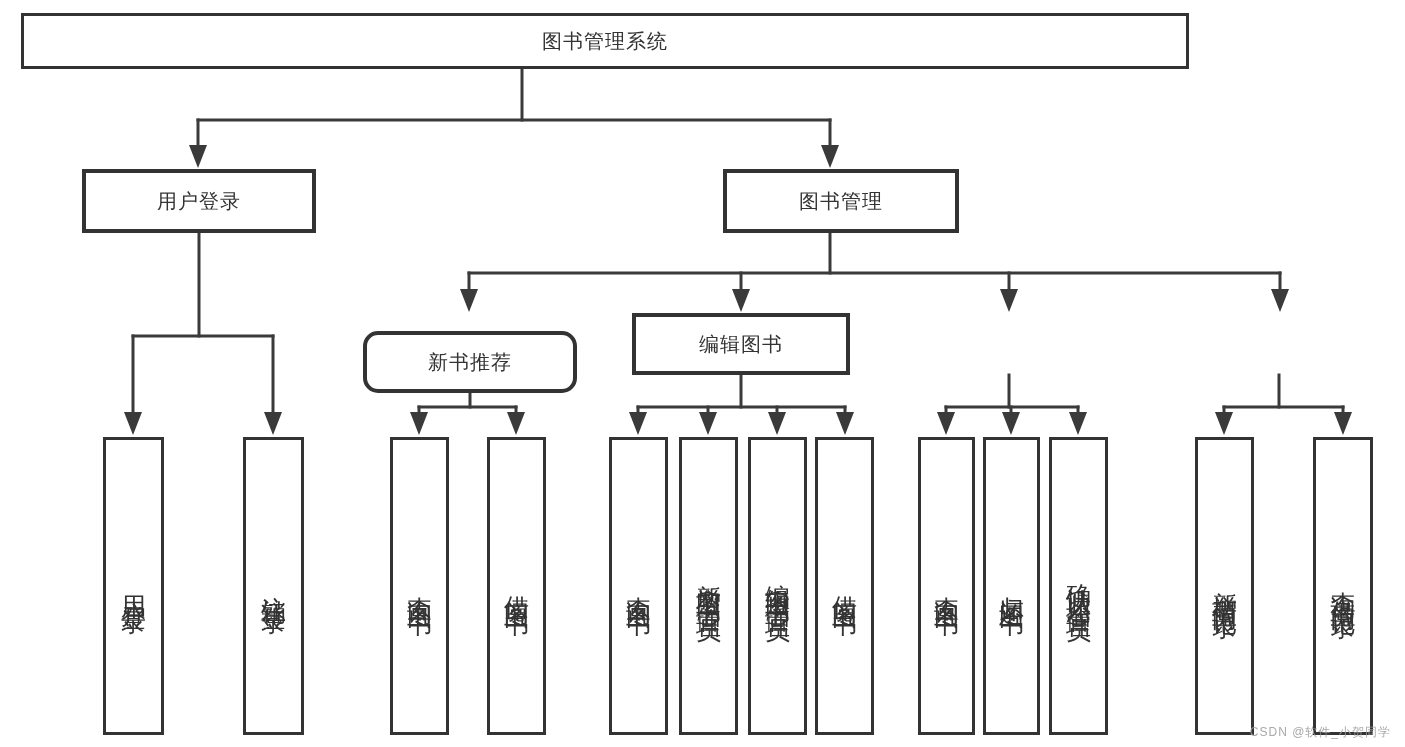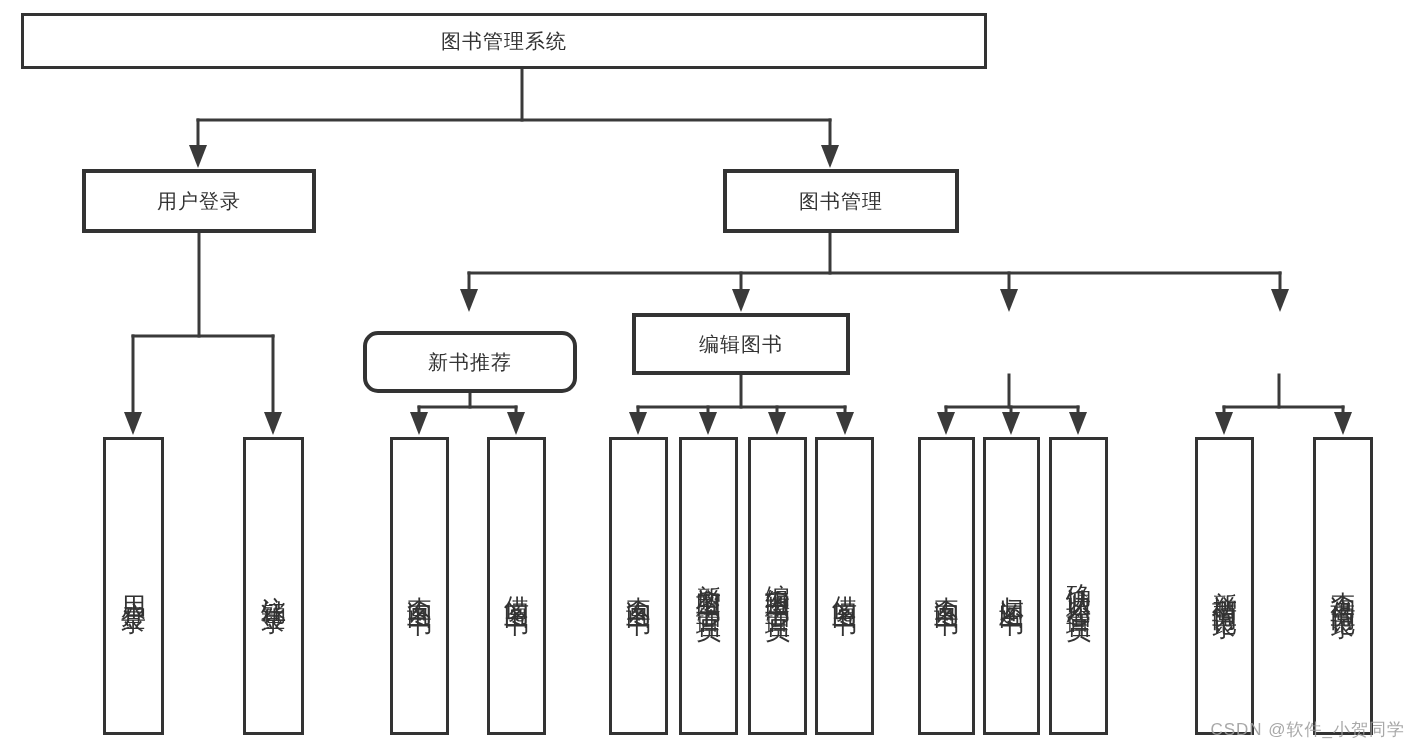--- a/index.html
+++ b/index.html
@@ -36,22 +36,22 @@
     writing-mode:vertical-rl;
     text-orientation:mixed;
     font-size:25px;
     line-height:1;
     letter-spacing:5px;
     color:#333333;
     white-space:nowrap;
   }
   .watermark {
     position:absolute;
-    right:0; bottom:6px;
-    font-size:17px;
+    right:14px; bottom:6px;
+    font-size:12px;
     color:rgba(158,158,158,0.9);
     letter-spacing:1px;
     z-index:3;
     padding-left:40px;
   }
 </style>
 </head>
 <body>
 
 <div id="canvas">
@@ -104,21 +104,21 @@
       <line x1="1078" y1="407" x2="1078" y2="419" stroke="#3a3a3a" stroke-width="3" stroke-linecap="square"></line>
       <polygon points="1069,412 1087,412 1078,435" fill="#3a3a3a"></polygon>
       <line x1="1279" y1="375" x2="1279" y2="407" stroke="#3a3a3a" stroke-width="3" stroke-linecap="square"></line>
       <line x1="1224" y1="407" x2="1343" y2="407" stroke="#3a3a3a" stroke-width="3" stroke-linecap="square"></line>
       <line x1="1224" y1="407" x2="1224" y2="419" stroke="#3a3a3a" stroke-width="3" stroke-linecap="square"></line>
       <polygon points="1215,412 1233,412 1224,435" fill="#3a3a3a"></polygon>
       <line x1="1343" y1="407" x2="1343" y2="419" stroke="#3a3a3a" stroke-width="3" stroke-linecap="square"></line>
       <polygon points="1334,412 1352,412 1343,435" fill="#3a3a3a"></polygon>
     </svg>
 
-  <div class="hbox" style="left:21px; top:13px; width:966px; height:56px;">
+  <div class="hbox" style="left:21px; top:13px; width:1168px; height:56px;">
     <span>图书管理系统</span>
   </div>
 
   <div class="hbox thick" style="left:82px; top:169px; width:234px; height:64px;">
     <span>用户登录</span>
   </div>
   <div class="hbox thick" style="left:712px; top:169px; width:236px; height:64px;margin-left:11px;">
     <span>图书管理</span>
   </div>
 

